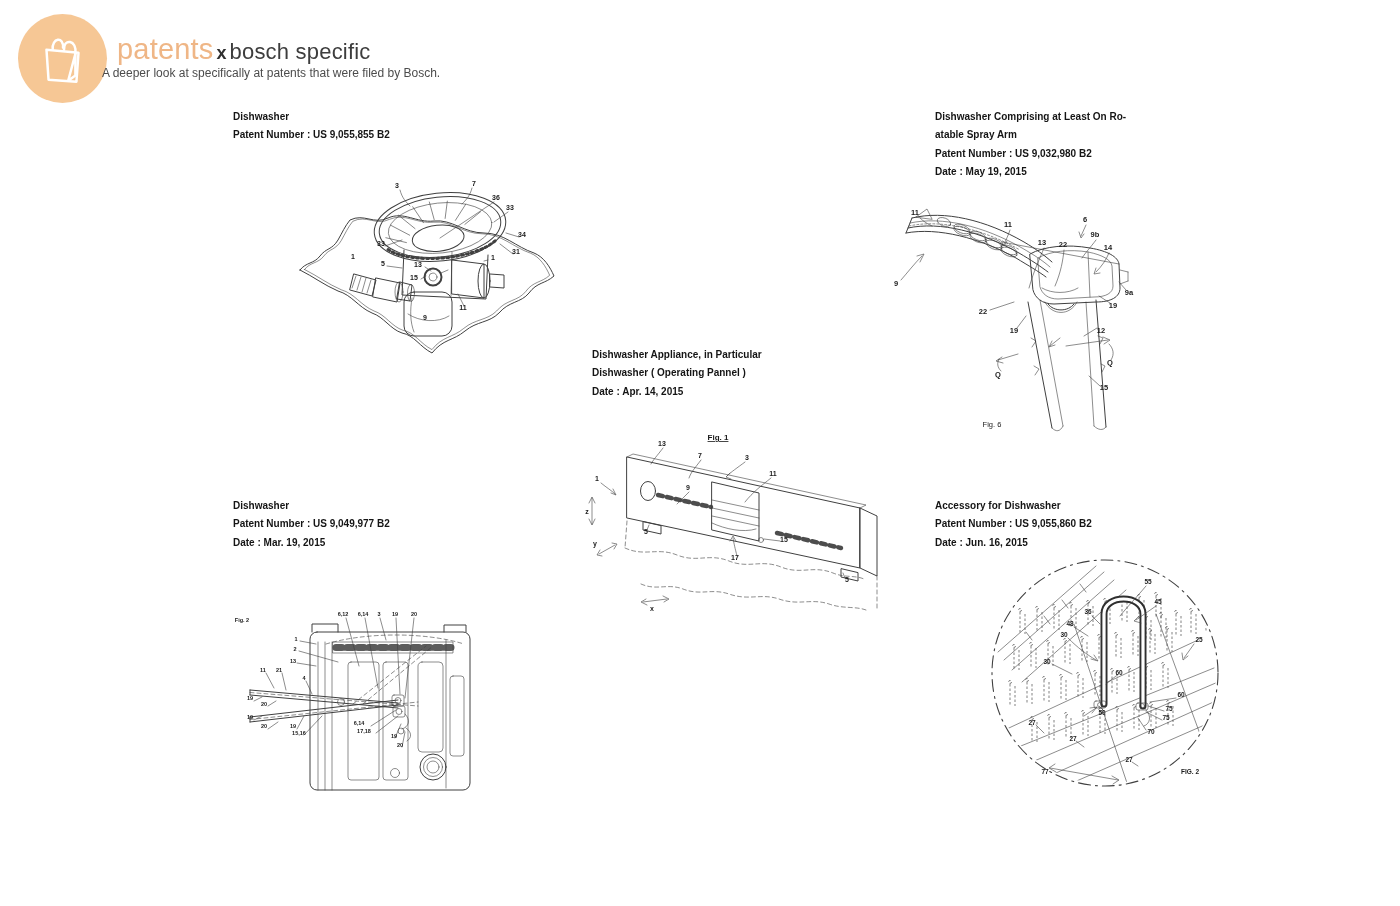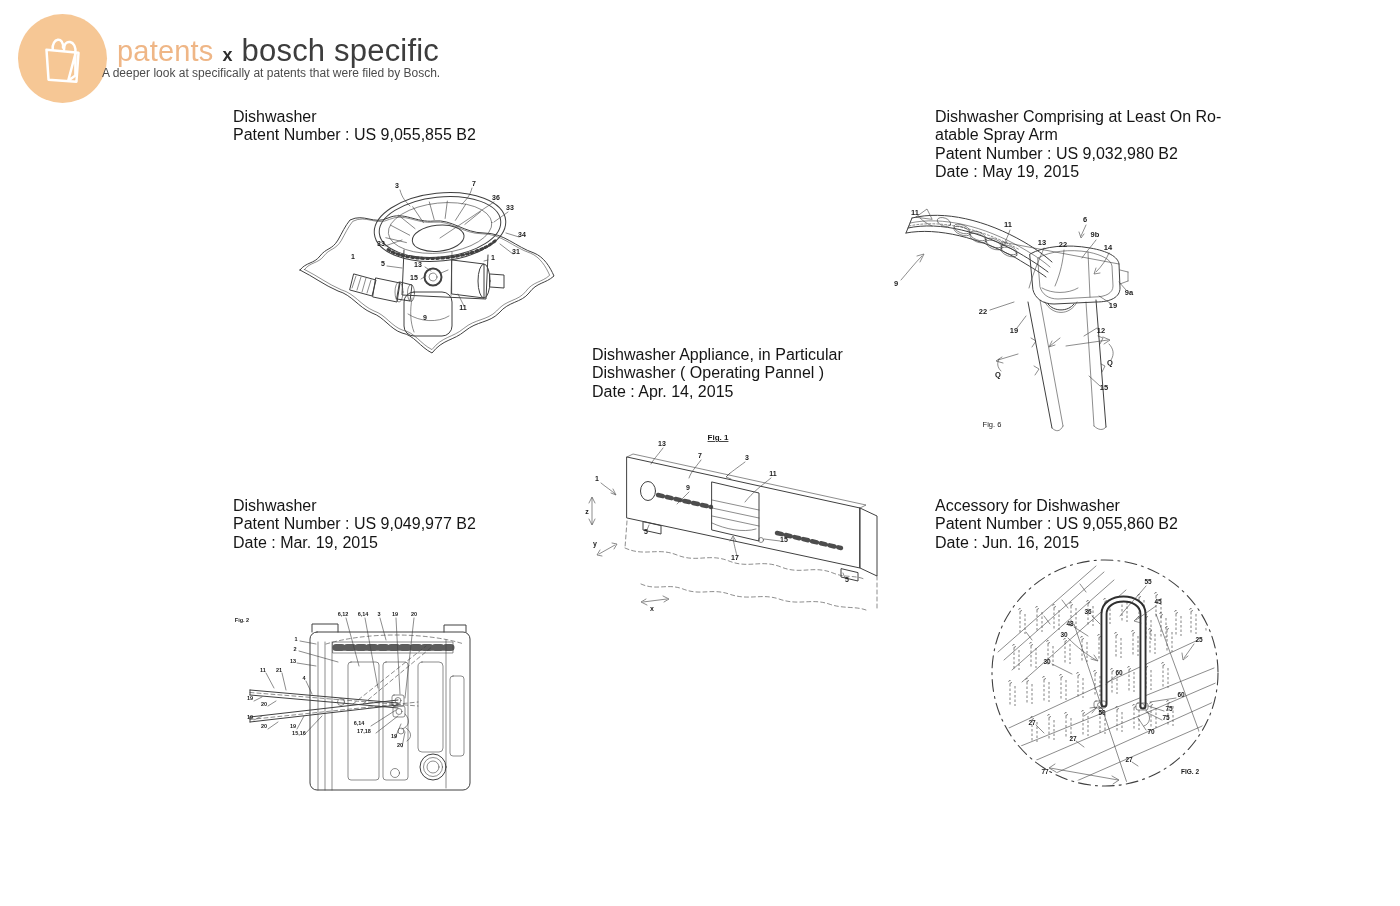--- a/index.html
+++ b/index.html
@@ -11,28 +11,28 @@
     --line:#404040;
   }
   *{margin:0;padding:0;box-sizing:border-box}
   html,body{width:1400px;height:906px;background:#fff;overflow:hidden;
     font-family:"Liberation Sans",sans-serif;position:relative}
   .abs{position:absolute}
 
   
   .logo-circle{left:18px;top:14px;width:89px;height:89px;border-radius:50%;
     background:var(--accent-circle);display:flex;align-items:center;justify-content:center}
-  .brand-row{left:117px;top:33px;display:flex;align-items:baseline;gap:9px;white-space:nowrap}
+  .brand-row{left:117px;top:33px;display:flex;align-items:baseline;gap:3px;white-space:nowrap}
   .brand-primary{font-size:29px;color:var(--accent-text);letter-spacing:.2px}
   .brand-x{font-size:18px;font-weight:bold;color:#2f2f2f}
-  .brand-secondary{font-size:31px;color:var(--brand-dark);letter-spacing:.2px}
+  .brand-secondary{font-size:22px;color:var(--brand-dark);letter-spacing:.2px}
   .tagline{left:102px;top:66px;font-size:12px;color:var(--tagline-gray)}
 
   
-  .p-block{width:340px;color:var(--ink);font-size:16px;line-height:18.4px;font-weight:normal}
+  .p-block{width:340px;color:var(--ink);font-size:10px;line-height:18.4px;font-weight:bold}
   .p-title{white-space:pre-line}
 
   
   svg .ln{fill:none;stroke:var(--line);stroke-width:1;stroke-linecap:round;stroke-linejoin:round}
   svg .thin{stroke-width:.6}
   svg .dash{stroke-dasharray:4 3}
   svg .dash2{stroke-dasharray:2 2}
   svg .dd{stroke-dasharray:12 5 2 5}
   svg .btnrow{stroke:#3a3a3a;stroke-width:4.5;stroke-dasharray:5 4;fill:none;opacity:.9}
   svg text.num{font-family:"Liberation Sans",sans-serif;font-weight:bold;font-size:7px;

